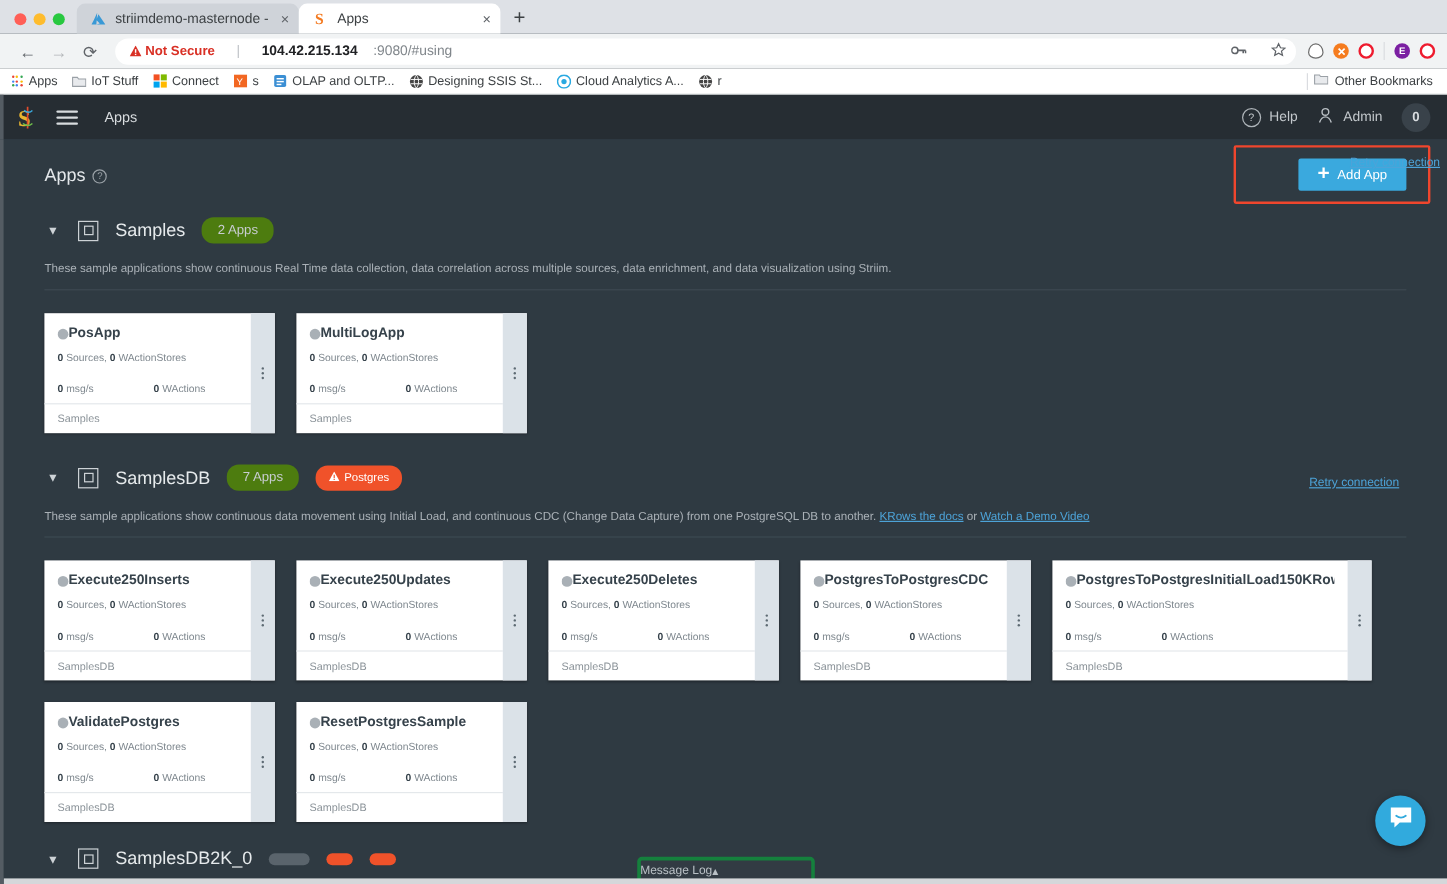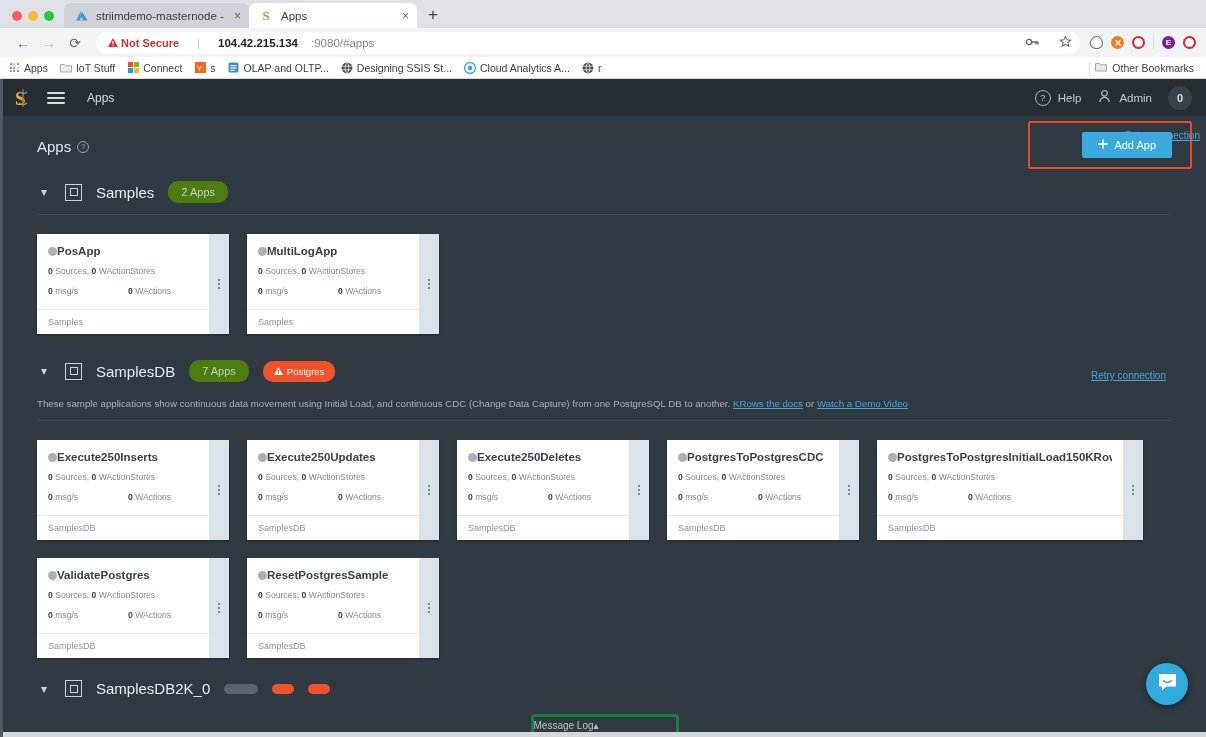--- a/index.html
+++ b/index.html
@@ -173,21 +173,21 @@
     background: #ffffff;
     display:flex;
     box-shadow: 0 1px 2px rgba(0,0,0,.35);
   }
   .card-main { flex:1; display:flex; flex-direction:column; min-width:0; }
   .card-top { padding:11px 11px 0 11px; flex:1; }
   .card-name { display:flex; align-items:center; font-size:11.5px; font-weight:bold; color:#36424b; white-space:nowrap; overflow:hidden; }
   .status-dot { width:9px; height:9px; border-radius:50%; background:#a9b0b6; flex:none; }
   .card-stats { margin-top:9px; font-size:8.6px; color:#7e878e; }
   .card-stats b { color:#36424b; }
-  .card-stats .row2 { display:flex; margin-top:10px; }
+  .card-stats .row2 { display:flex; margin-top:16px; }
   .card-stats .row2 .c1 { width:80px; }
   .card-foot { border-top:1px solid #e4e8eb; padding:7px 11px; font-size:9px; color:#8b9399; }
   .card-side { width:20px; background:#dbe2e8; display:flex; align-items:center; justify-content:center; }
   .kebab { display:flex; flex-direction:column; gap:2px; }
   .kebab i { display:block; width:2px; height:2px; background:#5d6a73; border-radius:50%; }
 
   .card.wide { width: 266px; }
 
   
   .bottom-sec { margin-top:22px; display:flex; align-items:center; gap:14px; }
@@ -255,21 +255,21 @@
       <span class="notsecure">
         <svg width="10" height="9" viewBox="0 0 10 9">
             <path d="M5 0 L10 9 L0 9 Z" fill="#d93025"></path>
             <rect x="4.4" y="3" width="1.2" height="3" fill="#fff"></rect>
             <rect x="4.4" y="6.8" width="1.2" height="1.1" fill="#fff"></rect>
           </svg>
         <span>Not Secure</span>
       </span>
       <span class="urlsep">|</span>
       <span class="urlhost">104.42.215.134</span>
-      <span class="urlpath">:9080/#apps</span>
+      <span class="urlpath">:9080/#using</span>
       <span class="spacer"></span>
       <span class="uicon">
         <svg width="13" height="10" viewBox="0 0 13 10">
             <circle cx="3" cy="5" r="2.6" fill="none" stroke="#5f6368" stroke-width="1.3"></circle>
             <path d="M5.6 5 H12 M10 5 V7.4 M12 5 V7.4" stroke="#5f6368" stroke-width="1.3" fill="none"></path>
           </svg>
       </span>
       <span class="uicon">
         <svg width="13" height="13" viewBox="0 0 14 14">
             <path d="M7 1.5 L8.7 5.2 L12.6 5.6 L9.6 8.2 L10.5 12 L7 10 L3.5 12 L4.4 8.2 L1.4 5.6 L5.3 5.2 Z" fill="none" stroke="#5f6368" stroke-width="1.1"></path>
@@ -450,20 +450,21 @@
 
       <div class="section">
         <div class="sec-head">
           <span class="chev">▾</span>
           <span class="sec-icon">
               <i></i>
             </span>
           <span class="sec-title">Samples</span>
           <span class="badge-count">2 Apps</span>
         </div>
+        <div class="sec-desc">These sample applications show continuous Real Time data collection, data correlation across multiple sources, data enrichment, and data visualization using Striim.</div>
         <div class="divider"></div>
 
         <div class="cards">
 
           <div class="card">
             <div class="card-main">
               <div class="card-top">
                 <div class="card-name">
                   <span class="status-dot"></span>
                   <span>PosApp</span>

